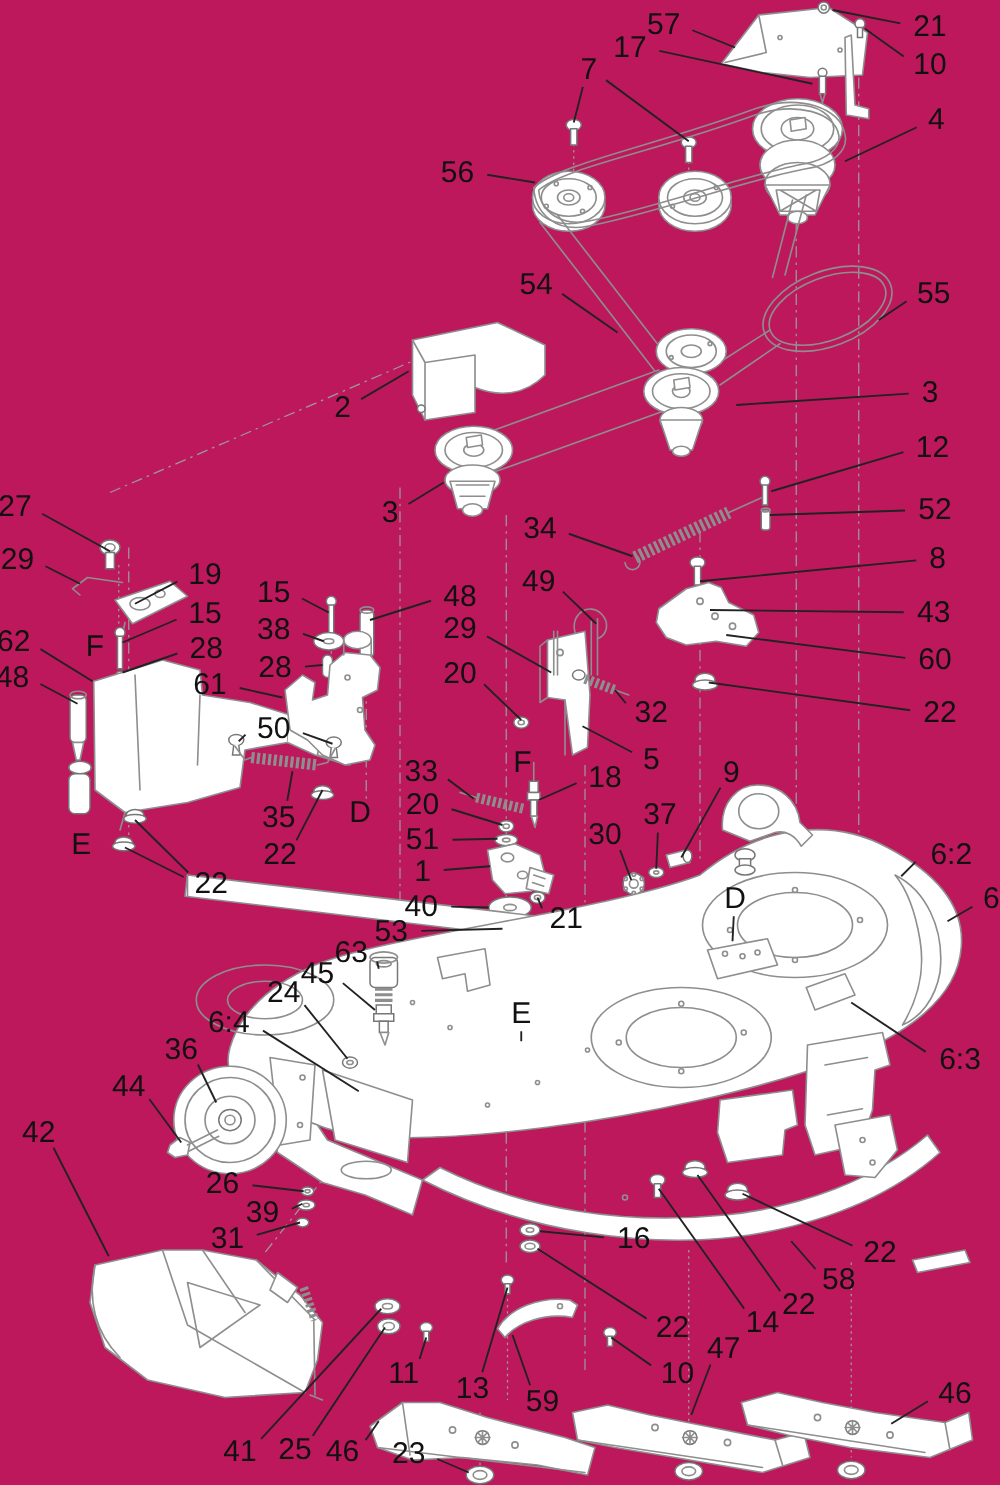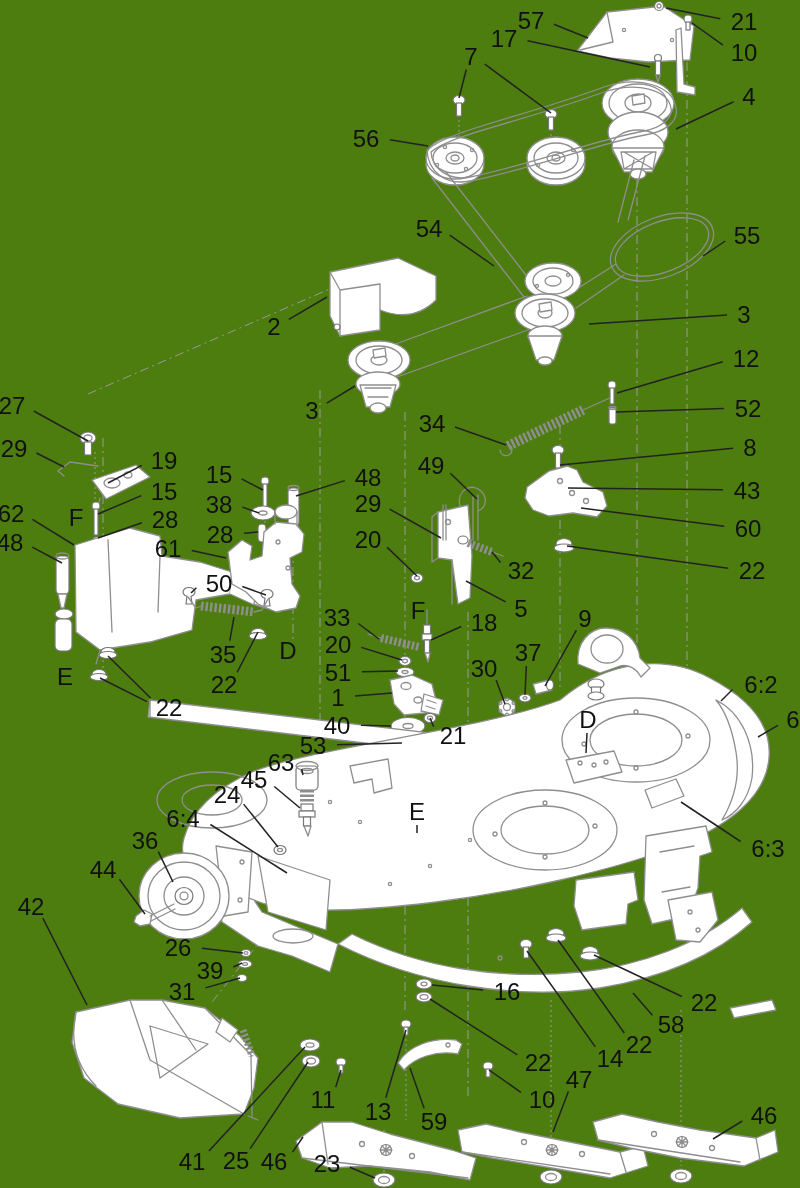--- a/index.html
+++ b/index.html
@@ -1,16 +1,16 @@
 <!DOCTYPE html>
 <html><head>
 <meta charset="utf-8">
 <style>
   html,body{margin:0;padding:0;background:#fff;}
-  #stage{position:relative;width:800px;height:1188px;background:#4d7c0f;overflow:hidden;}
+  #stage{position:relative;width:800px;height:1188px;background:#be185d;overflow:hidden;}
   svg{display:block;}
   .art{stroke:#8e8e8e;fill:none;stroke-width:1.3;stroke-linejoin:round;stroke-linecap:round;}
   .artf{stroke:#8e8e8e;fill:#fff;stroke-width:1.3;stroke-linejoin:round;}
   .artd{stroke:#777;fill:#fff;stroke-width:1.2;}
   .coil{fill:none;stroke:#8e8e8e;stroke-dasharray:2.5 2;}
   .dash{stroke:#9a9a9a;fill:none;stroke-width:1;stroke-dasharray:9 4 2 4;}
   .dot{stroke:#9a9a9a;fill:none;stroke-width:1;stroke-dasharray:2 3;}
   .leader{stroke:#222;stroke-width:1.5;}
   .callout{font-family:"Liberation Sans",sans-serif;font-size:24px;fill:#111;
            text-anchor:middle;dominant-baseline:central;}

